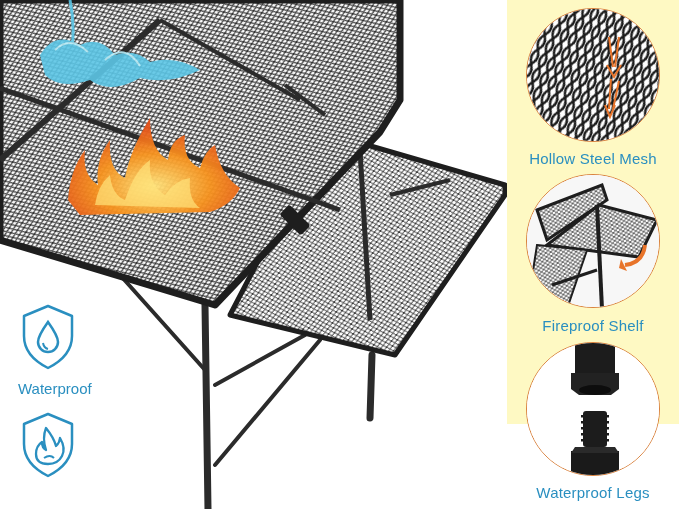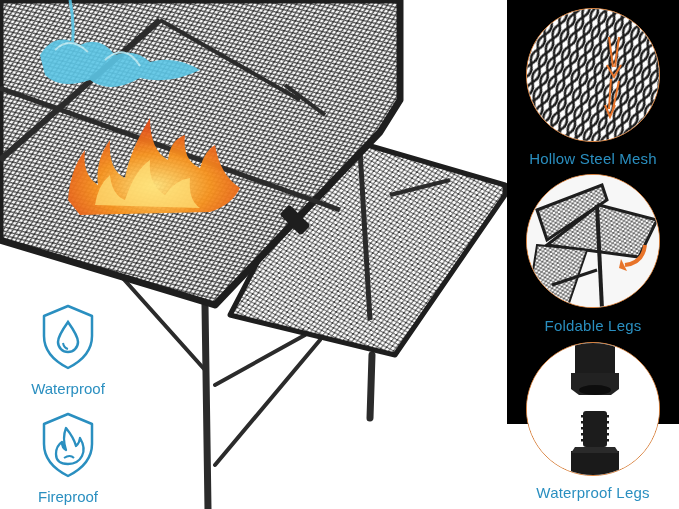--- a/index.html
+++ b/index.html
@@ -1,23 +1,23 @@
 <!DOCTYPE html>
 <html><head>
 <meta charset="utf-8">
 <style>
   html,body{margin:0;padding:0;}
   body{width:679px;height:509px;position:relative;overflow:hidden;background:#ffffff;font-family:"Liberation Sans",sans-serif;}
   .stage{position:absolute;left:0;top:0;width:679px;height:509px;}
   .product{position:absolute;left:0;top:0;width:510px;height:509px;}
-  .panel{position:absolute;left:507px;top:0;width:172px;height:424px;background:#000000;}
+  .panel{position:absolute;left:507px;top:0;width:172px;height:424px;background:#fef9c3;}
   .feature{position:absolute;left:0;width:172px;}
   .circle{position:absolute;left:19px;width:134px;height:134px;border-radius:50%;border:1.5px solid #d9823e;overflow:hidden;background:#fff;box-sizing:border-box;}
   .feat-label{position:absolute;left:0;width:172px;text-align:center;font-size:15px;color:#2a8fc0;letter-spacing:0.2px;}
-  .side-badge{position:absolute;left:18px;width:100px;text-align:center;}
+  .side-badge{position:absolute;left:18px;width:100px;text-align:left;}
   .side-badge .label{font-size:15px;color:#2a8fc0;display:block;margin-top:4px;}
 </style>
 </head>
 <body>
 
 <div class="stage">
 
   <svg class="product" viewBox="0 0 510 509" width="510" height="509">
     <defs>
       <pattern id="mesh" width="7" height="5" patternUnits="userSpaceOnUse" patternTransform="rotate(-22)">
@@ -78,21 +78,20 @@
     </svg>
     <span class="label">Waterproof</span>
   </div>
 
   <div class="side-badge" style="top:410px;">
     <svg width="60" height="70" viewBox="0 0 60 70">
       <path d="M30 4 L54 14 L54 34 Q54 54 30 66 Q6 54 6 34 L6 14 Z" fill="none" stroke="#2a8fc0" stroke-width="2.5" stroke-linejoin="round"></path>
       <path d="M28 18 Q36 28 38 36 Q42 32 42 28 Q48 38 44 46 Q40 54 30 54 Q18 54 18 44 Q18 36 24 32 Q24 38 28 40 Q24 28 28 18 Z" fill="none" stroke="#2a8fc0" stroke-width="2.3" stroke-linejoin="round"></path>
       <path d="M26 48 Q32 44 36 48" fill="none" stroke="#2a8fc0" stroke-width="2"></path>
     </svg>
-    <span class="label">Fireproof</span>
   </div>
 
   <div class="panel">
 
     <div class="feature" style="top:0;">
       <div class="circle" style="top:8px;">
         <svg width="134" height="134" viewBox="0 0 134 134">
           <defs>
             <pattern id="bigmesh" width="16" height="9" patternUnits="userSpaceOnUse" patternTransform="rotate(-65)">
               <rect width="16" height="9" fill="#ffffff"></rect>
@@ -118,21 +117,21 @@
           <rect width="134" height="134" fill="#f7f7f7"></rect>
           <polygon points="10,35 75,10 80,25 20,65" fill="url(#smesh)" stroke="#1e1e1e" stroke-width="3"></polygon>
           <polygon points="72,30 130,45 112,82 20,70" fill="url(#smesh)" stroke="#1e1e1e" stroke-width="3"></polygon>
           <polygon points="10,70 60,75 40,134 0,134" fill="url(#smesh)" stroke="#1e1e1e" stroke-width="2"></polygon>
           <line x1="70" y1="30" x2="75" y2="134" stroke="#1e1e1e" stroke-width="4"></line>
           <line x1="25" y1="110" x2="70" y2="95" stroke="#1e1e1e" stroke-width="3"></line>
           <path d="M118 70 Q116 88 98 90" stroke="#e8742a" stroke-width="4" fill="none"></path>
           <polygon points="94,84 100,96 92,93" fill="#e8742a"></polygon>
         </svg>
       </div>
-      <div class="feat-label" style="top:317px;">Foldable Legs</div>
+      <div class="feat-label" style="top:317px;">Fireproof Shelf</div>
     </div>
 
     <div class="feature" style="top:0;">
       <div class="circle" style="top:342px;">
         <svg width="134" height="134" viewBox="0 0 134 134">
           <rect width="134" height="134" fill="#ffffff"></rect>
           <rect x="48" y="0" width="40" height="30" fill="#1c1c1c"></rect>
           <polygon points="44,30 92,30 92,46 84,52 52,52 44,46" fill="#222"></polygon>
           <ellipse cx="68" cy="47" rx="16" ry="5" fill="#0d0d0d"></ellipse>
           <g fill="#1c1c1c">

